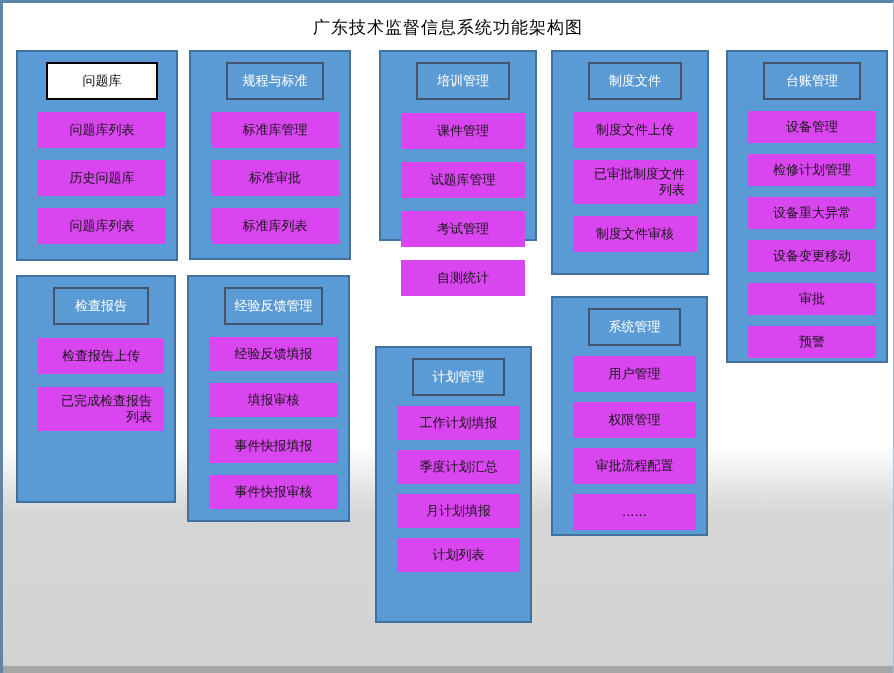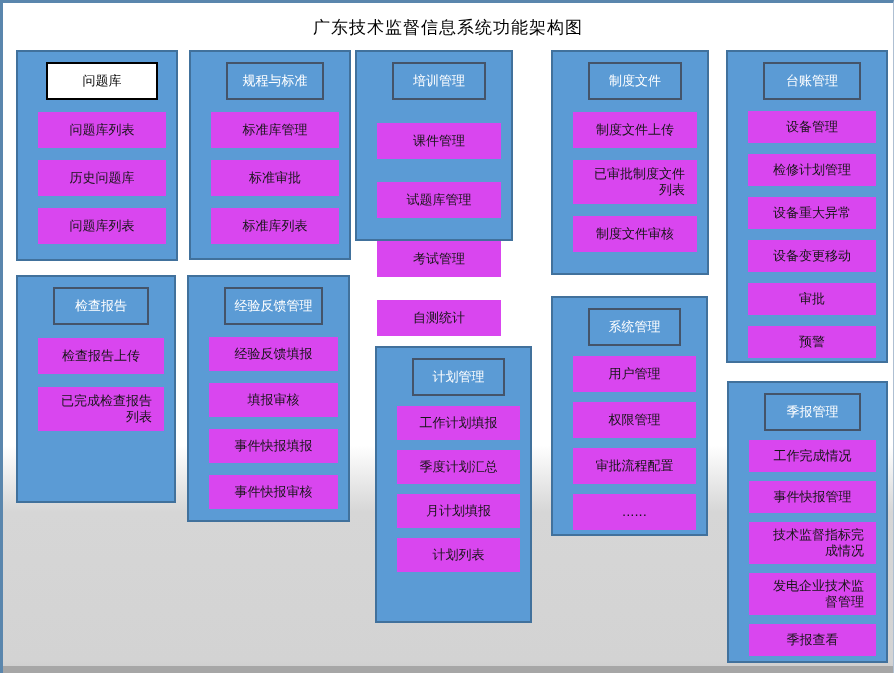--- a/index.html
+++ b/index.html
@@ -80,21 +80,21 @@
     <div class="module">问题库列表</div>
   </div>
 
   <div class="panel" style="left:186px;top:47px;width:162px;height:210px;gap:12px;--ih:36px">
     <div class="panel-header">规程与标准</div>
     <div class="module">标准库管理</div>
     <div class="module">标准审批</div>
     <div class="module">标准库列表</div>
   </div>
 
-  <div class="panel" style="left:352px;top:47px;width:158px;height:191px;gap:23px;--ih:36px">
+  <div class="panel" style="left:376px;top:47px;width:158px;height:191px;gap:13px;--ih:36px">
     <div class="panel-header">培训管理</div>
     <div class="module">课件管理</div>
     <div class="module">试题库管理</div>
     <div class="module">考试管理</div>
     <div class="module">自测统计</div>
   </div>
 
   <div class="panel" style="left:548px;top:47px;width:158px;height:225px;gap:12px;--ih:36px">
     <div class="panel-header">制度文件</div>
     <div class="module">制度文件上传</div>
@@ -135,23 +135,15 @@
   </div>
 
   <div class="panel" style="left:548px;top:293px;width:157px;height:240px;gap:10px;--ih:36px">
     <div class="panel-header">系统管理</div>
     <div class="module">用户管理</div>
     <div class="module">权限管理</div>
     <div class="module">审批流程配置</div>
     <div class="module">......</div>
   </div>
 
-  <div class="panel" style="left:724px;top:378px;width:161px;height:282px;gap:9px;--ih:32px">
-    <div class="panel-header">季报管理</div>
-    <div class="module">工作完成情况</div>
-    <div class="module">事件快报管理</div>
-    <div class="module tall2">技术监督指标完成情况</div>
-    <div class="module tall2">发电企业技术监督管理</div>
-    <div class="module">季报查看</div>
-  </div>
 
   <div class="bottom-bar"></div>
 </div>
 
 </body></html>

